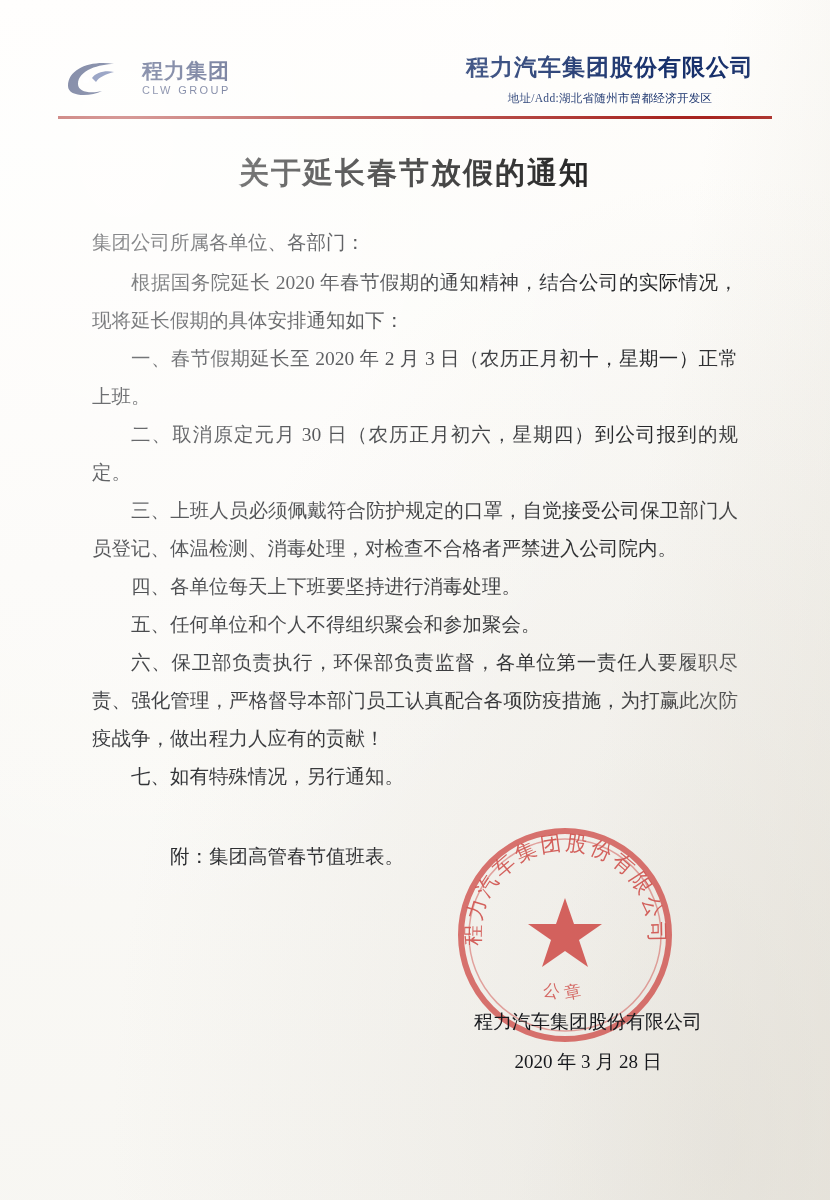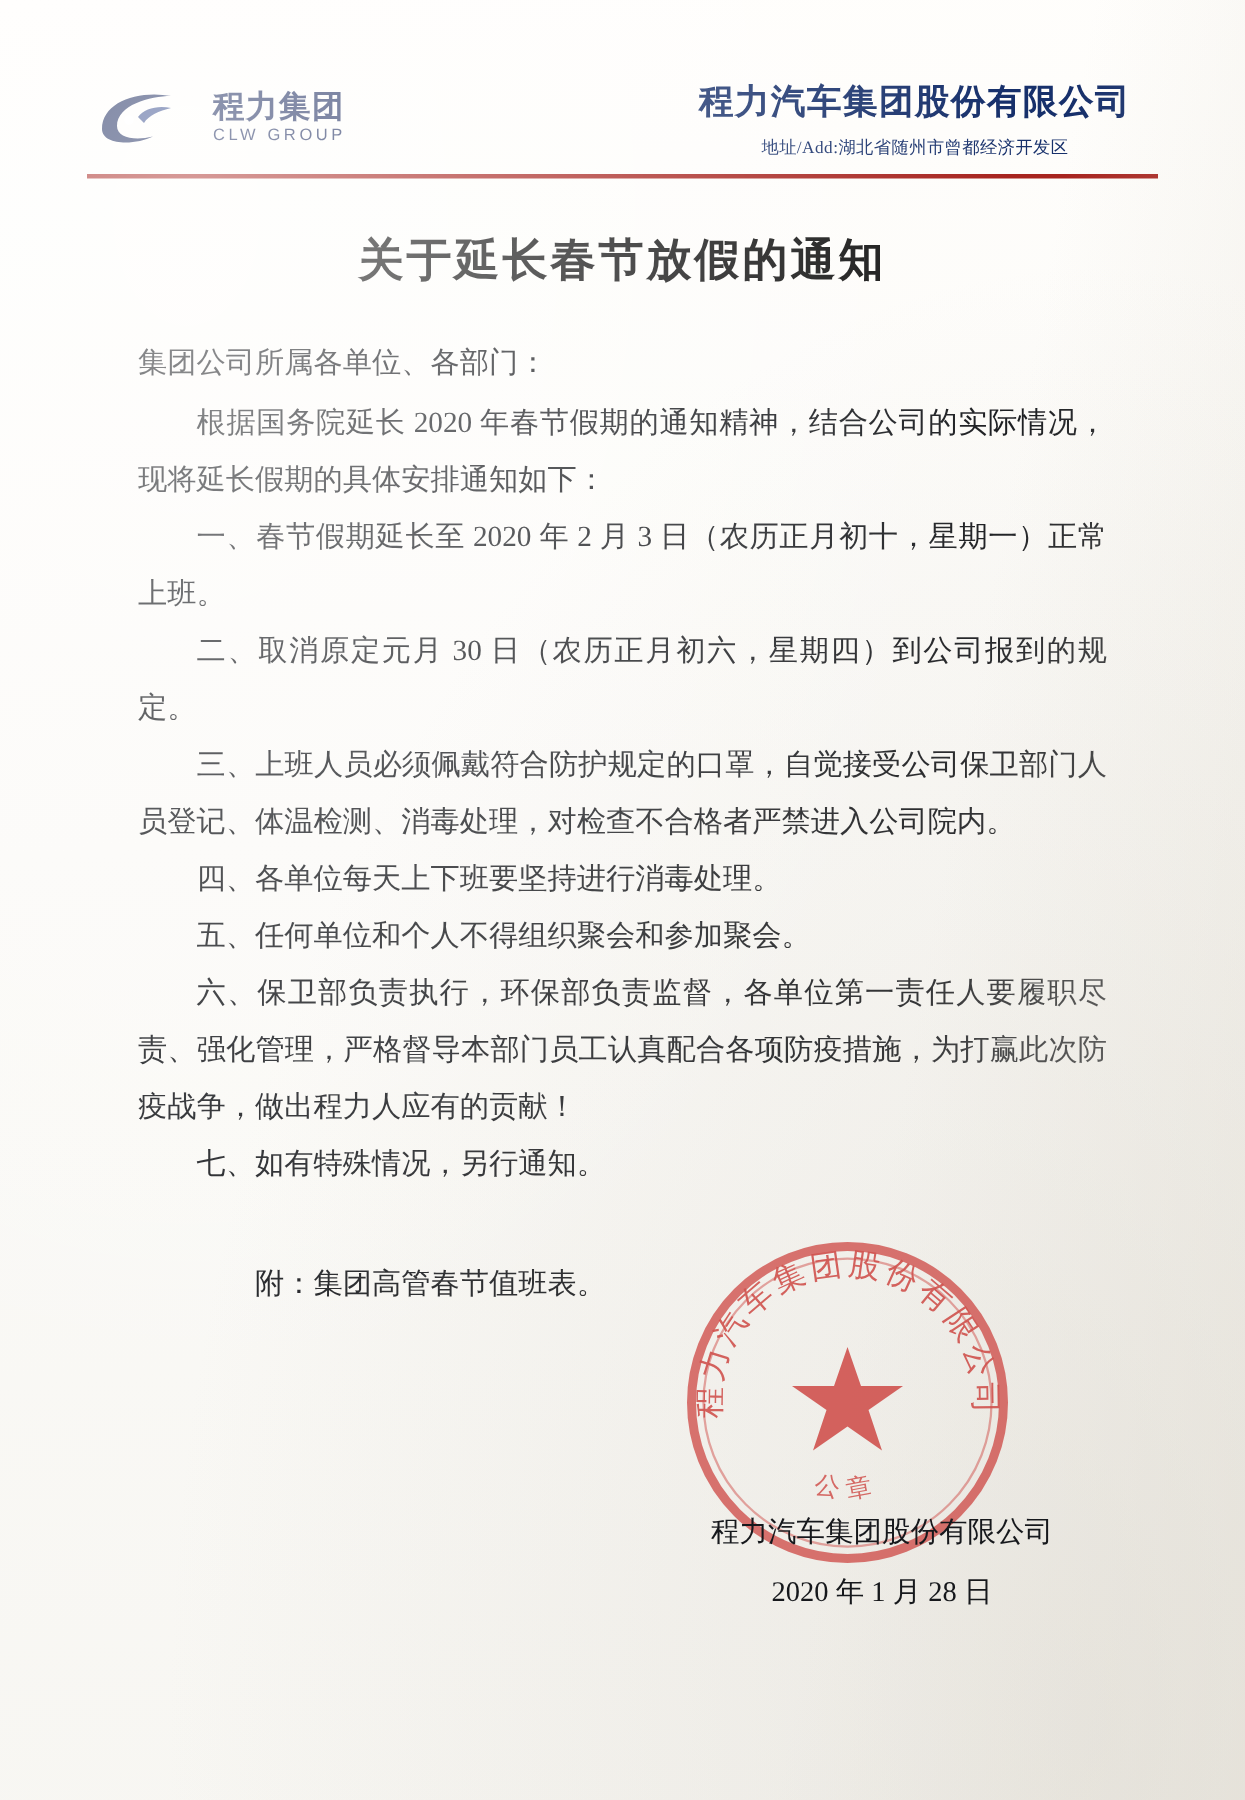--- a/index.html
+++ b/index.html
@@ -206,17 +206,17 @@
         <textPath href="#arcTop" startOffset="50%" text-anchor="middle">程力汽车集团股份有限公司</textPath>
       </text>
       <text font-family="'Liberation Serif', serif" font-size="17" fill="#c9302c" letter-spacing="6" opacity="0.85">
         <textPath href="#arcBottom" startOffset="50%" text-anchor="middle">公章</textPath>
       </text>
     </svg>
   </div>
 
   <div class="sign-area">
     <div>程力汽车集团股份有限公司</div>
-    <div>2020 年 1 月 28 日</div>
+    <div>2020 年 3 月 28 日</div>
   </div>
 
   <div class="shade"></div>
 </div>
 
 </body></html>

